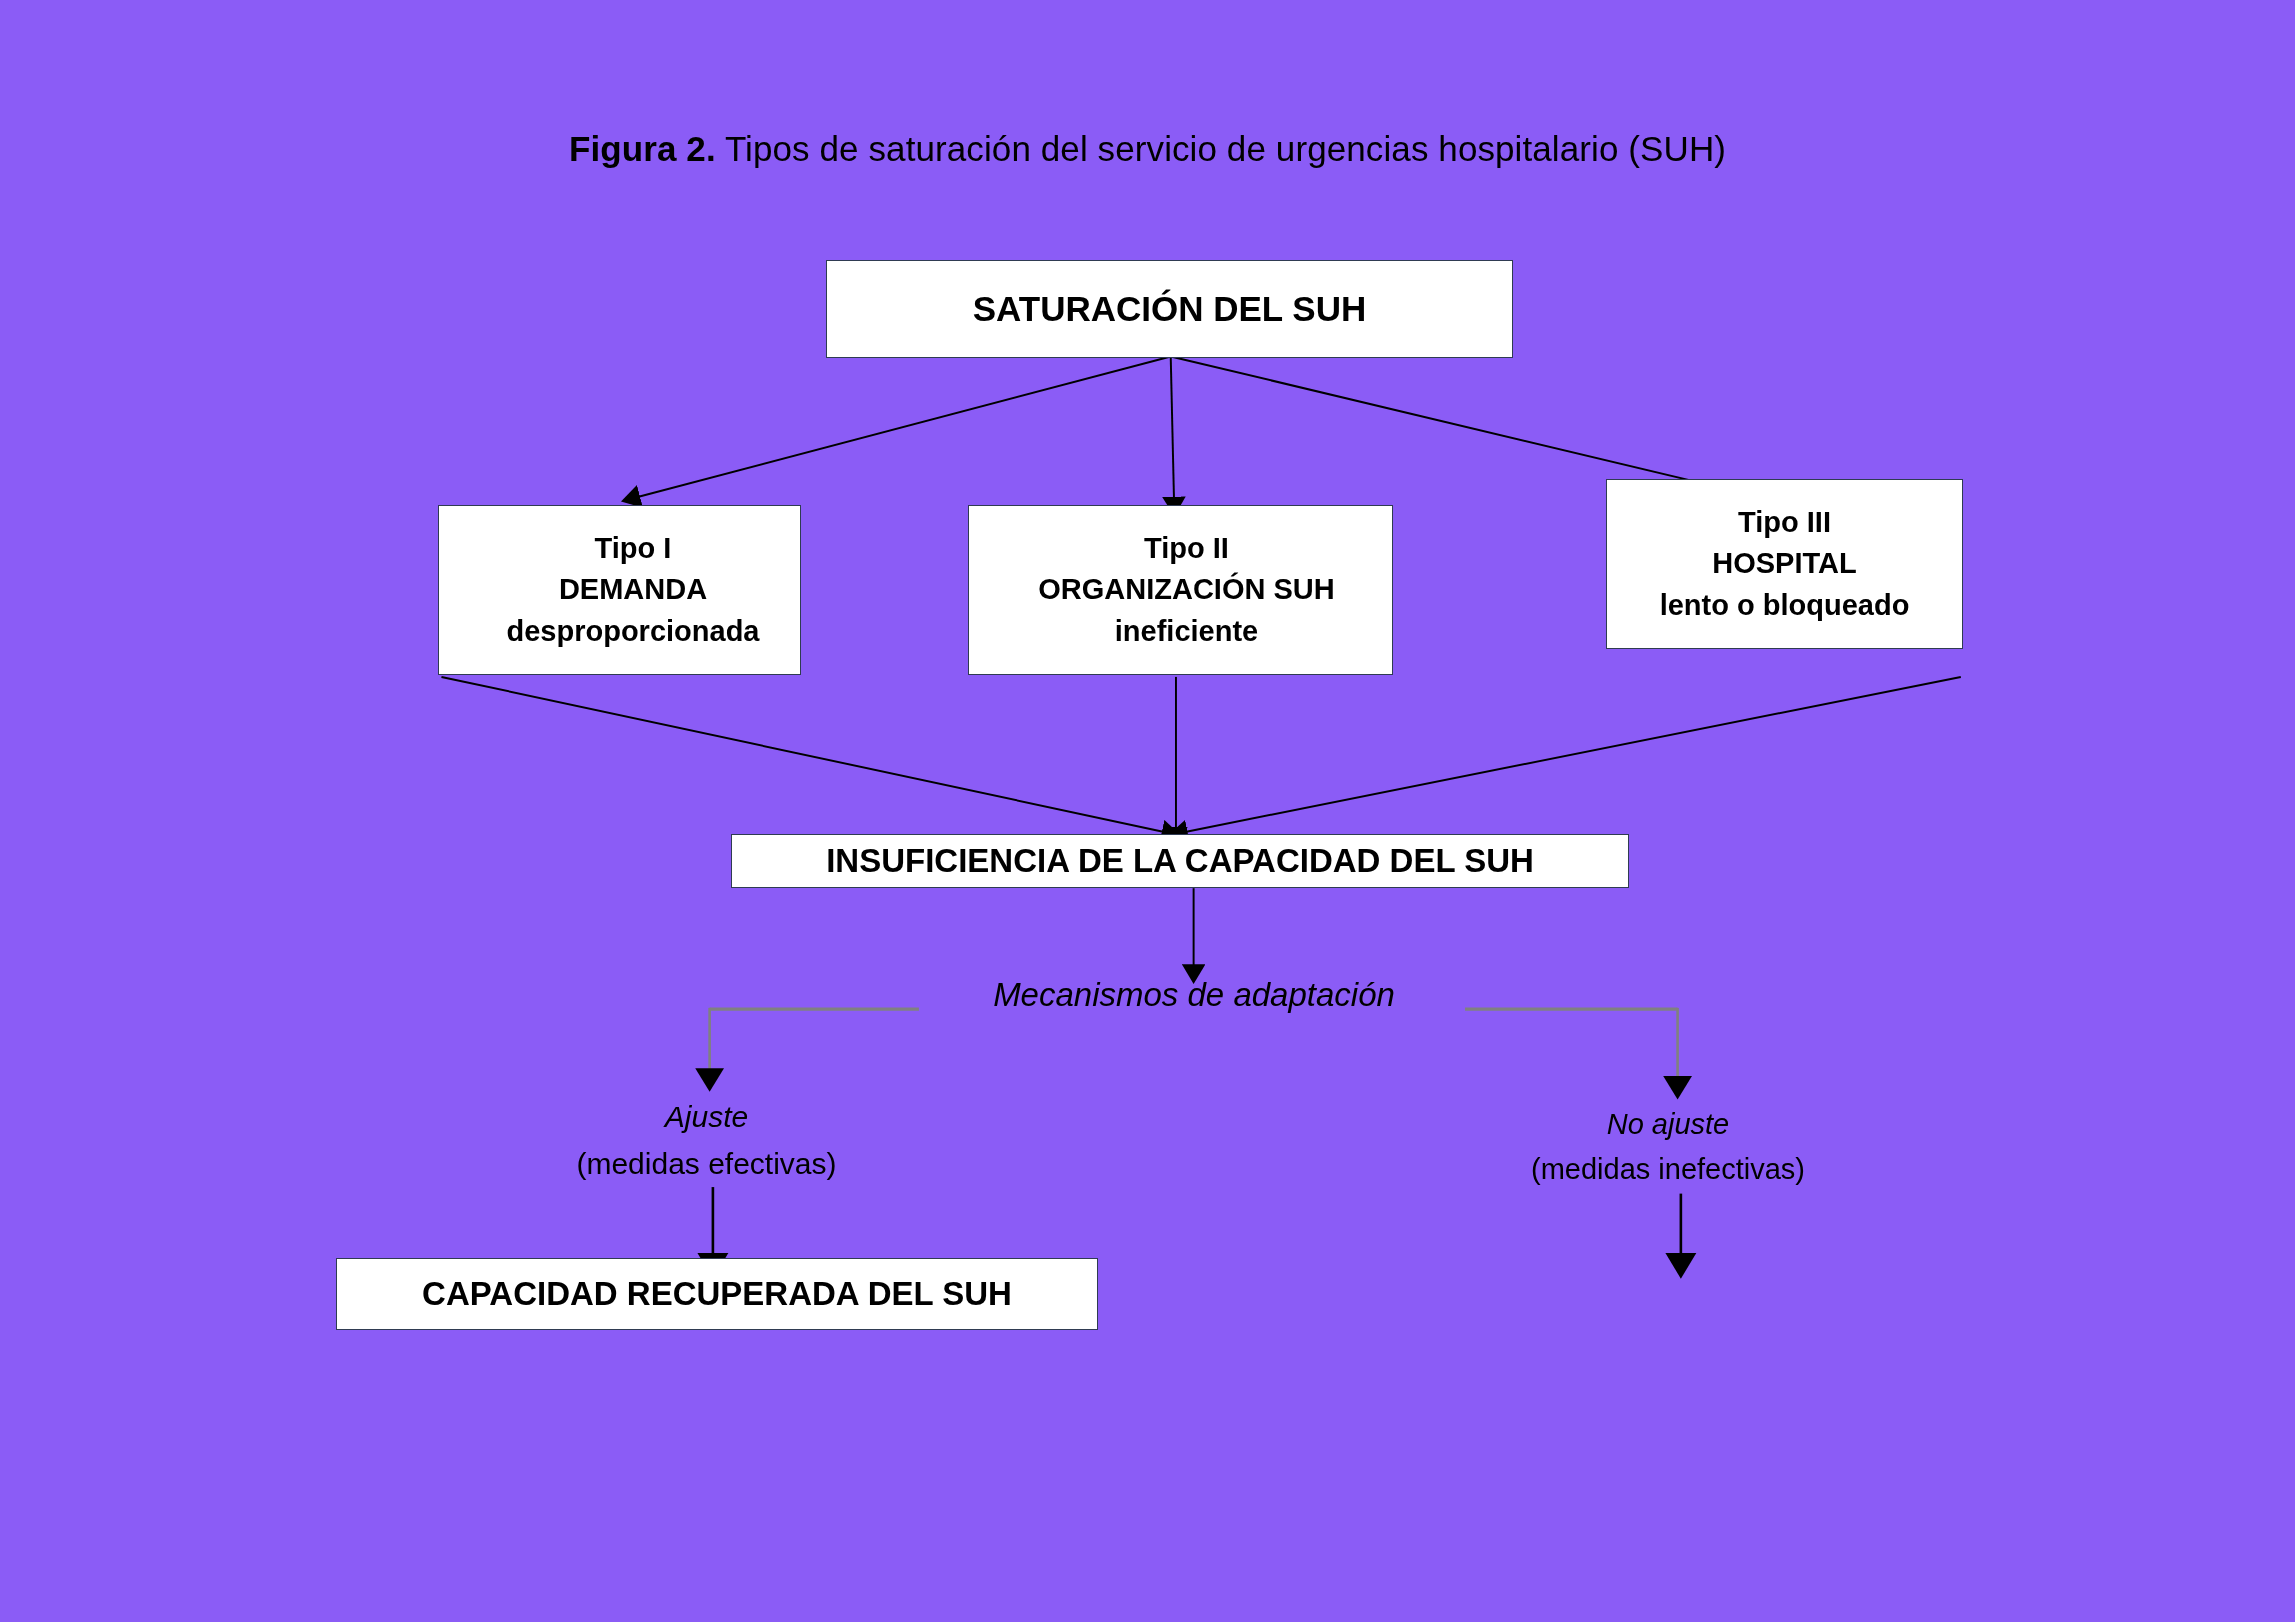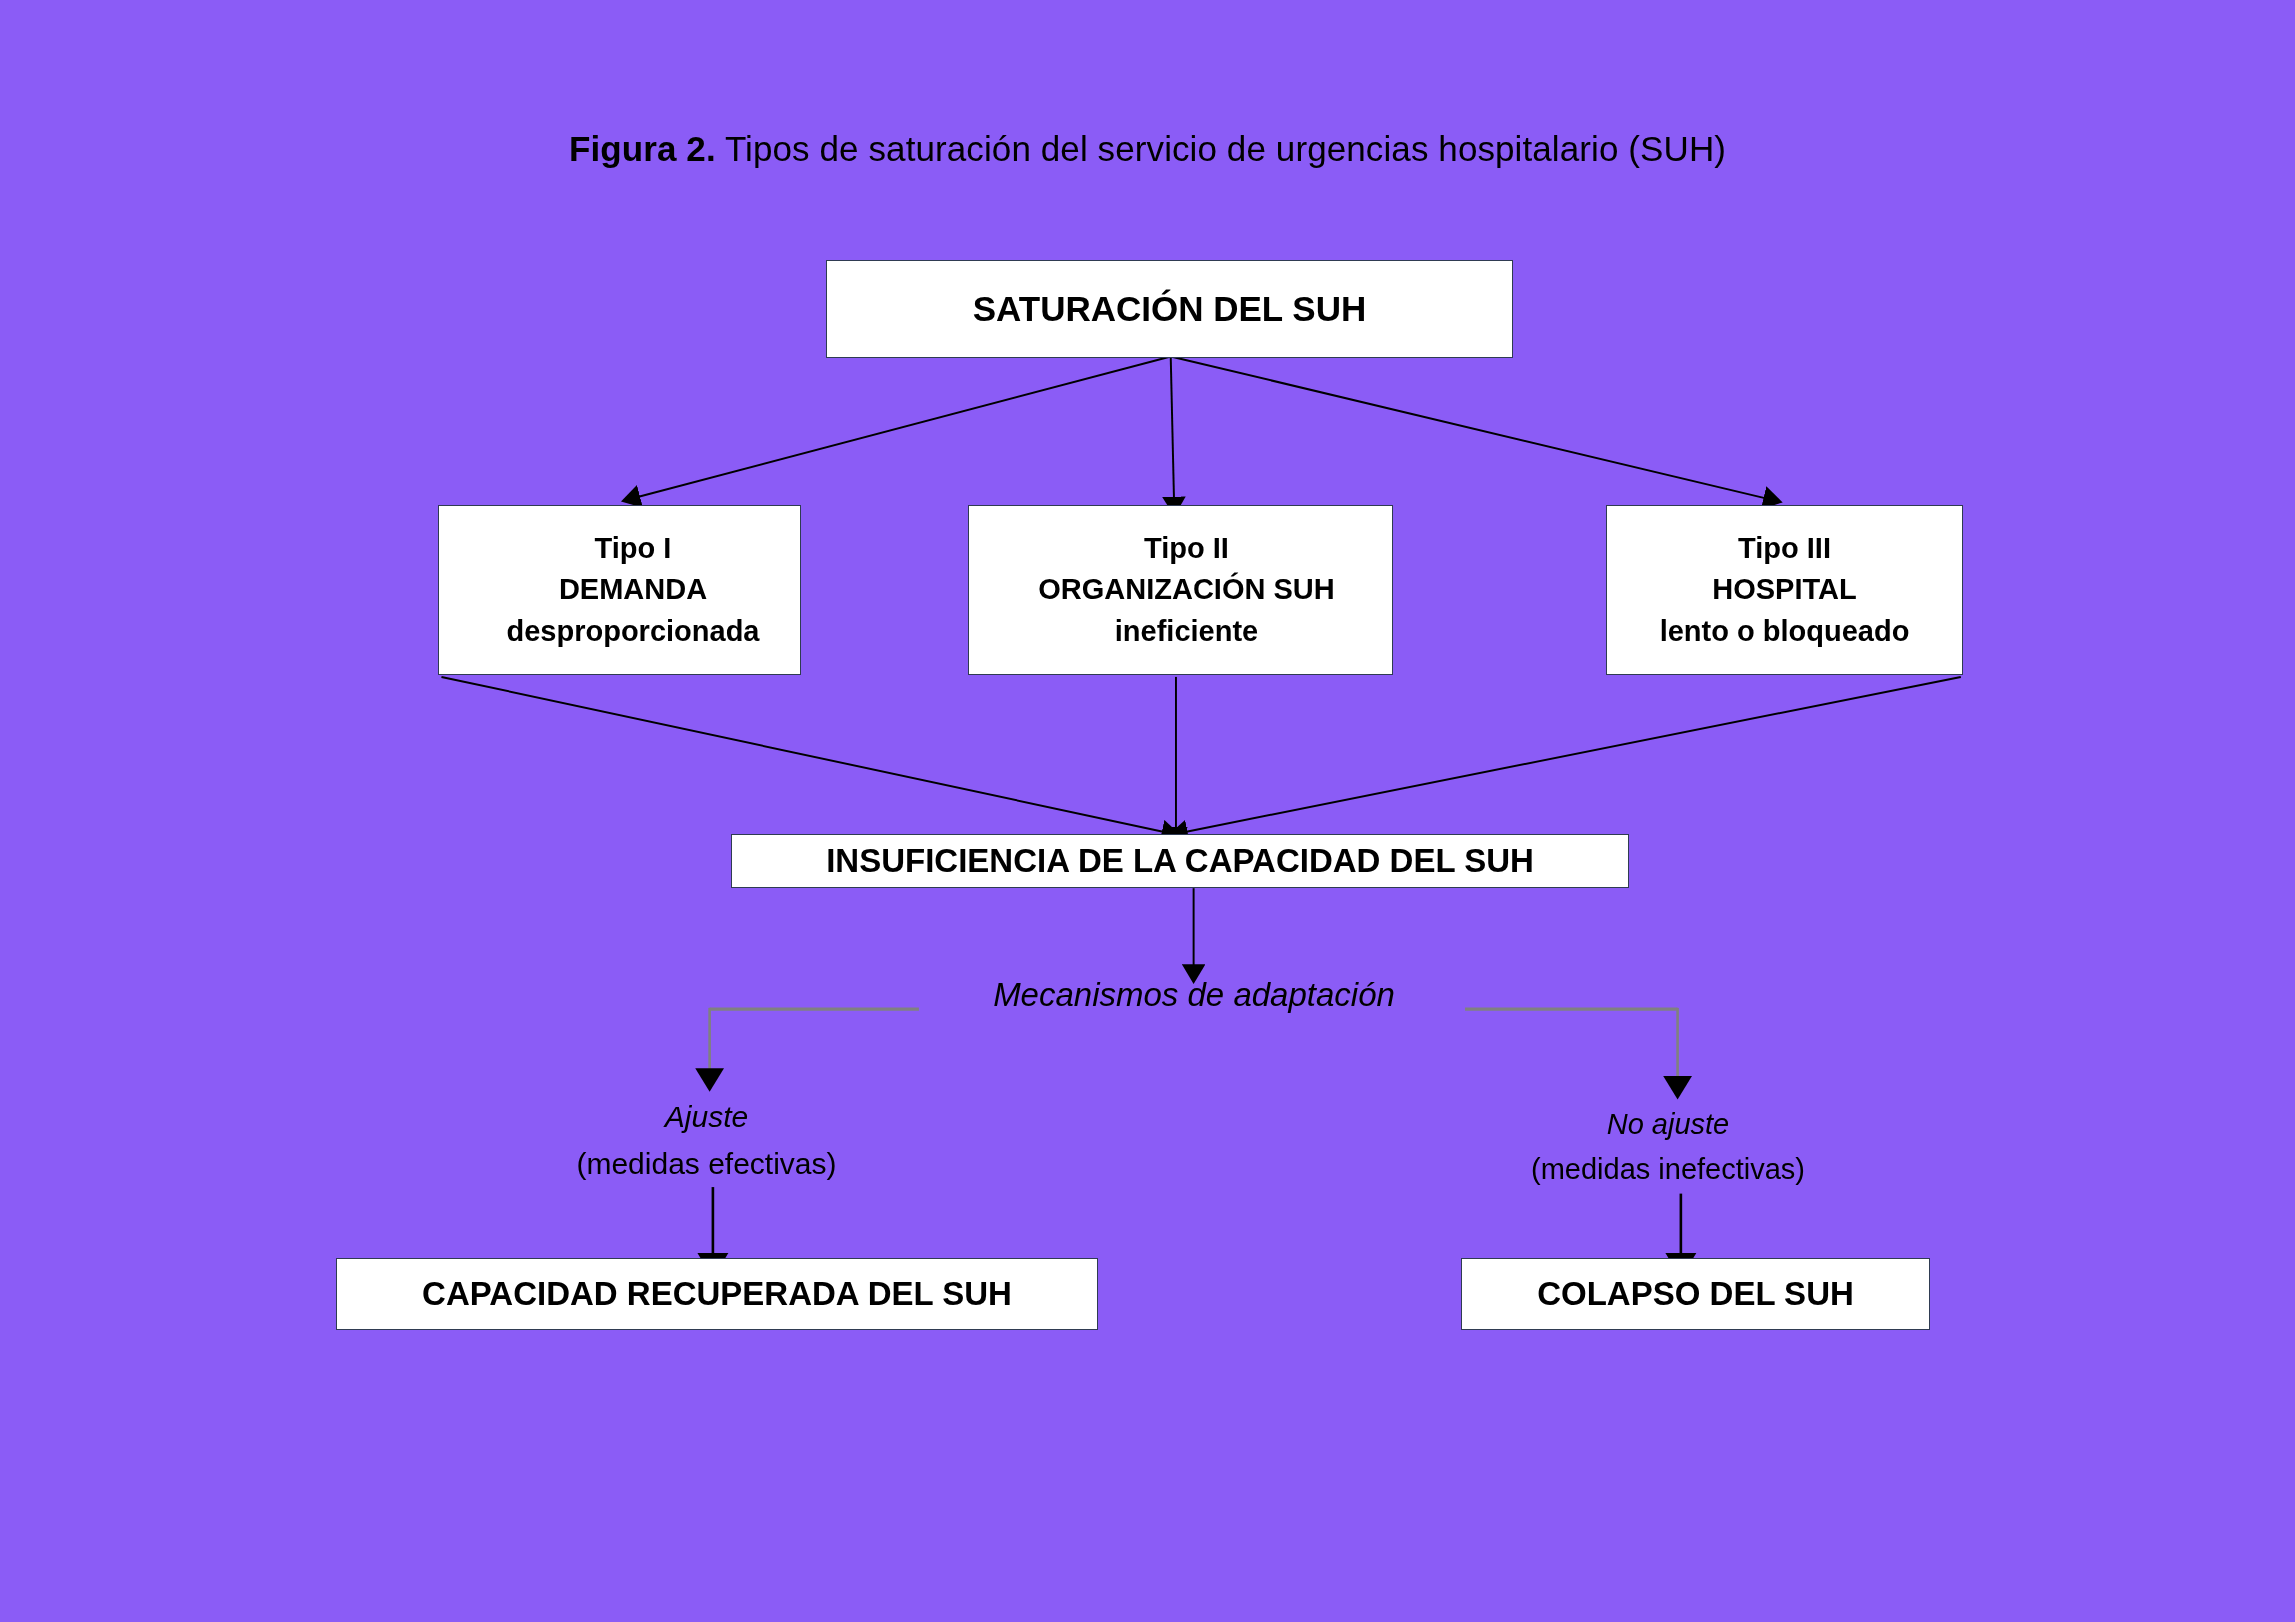--- a/index.html
+++ b/index.html
@@ -74,21 +74,21 @@
   }
   #node-tipo1 {
     left: 438px;   top: 505px;  width: 363px;   height: 170px;
     font-size: 29px;  line-height: 1.42; padding-left: 27px;
   }
   #node-tipo2 {
     left: 968px;  top: 505px;  width: 425px;   height: 170px;
     font-size: 29px;  line-height: 1.42; padding-left: 12px;
   }
   #node-tipo3 {
-    left: 1606px;  top: 505px;  width: 357px;   height: 170px;
+    left: 1606px;  top: 479px;  width: 357px;   height: 170px;
     font-size: 29px;  line-height: 1.42;
   }
   #node-insuficiencia {
     left: 731px;  top: 834px; width: 898px;  height: 54px;
     font-size: 33px;
   }
   #node-recuperada {
     left: 336px;   top: 1258px; width: 762px;  height: 72px;
     font-size: 33px;
   }
@@ -200,23 +200,20 @@
   </div>
 
   <div class="node" id="node-insuficiencia">
     <span class="line">INSUFICIENCIA DE LA CAPACIDAD DEL SUH</span>
   </div>
 
   <div class="node" id="node-recuperada">
     <span class="line">CAPACIDAD RECUPERADA DEL SUH</span>
   </div>
 
-  <div class="node" id="node-colapso">
-    <span class="line">COLAPSO DEL SUH</span>
-  </div>
 
   <div class="free-label" id="label-ajuste">
     <span class="em">Ajuste</span>
     <span class="plain">(medidas efectivas)</span>
   </div>
 
   <div class="free-label" id="label-mecanismos">
     <span class="em">Mecanismos de adaptación</span>
   </div>
 

